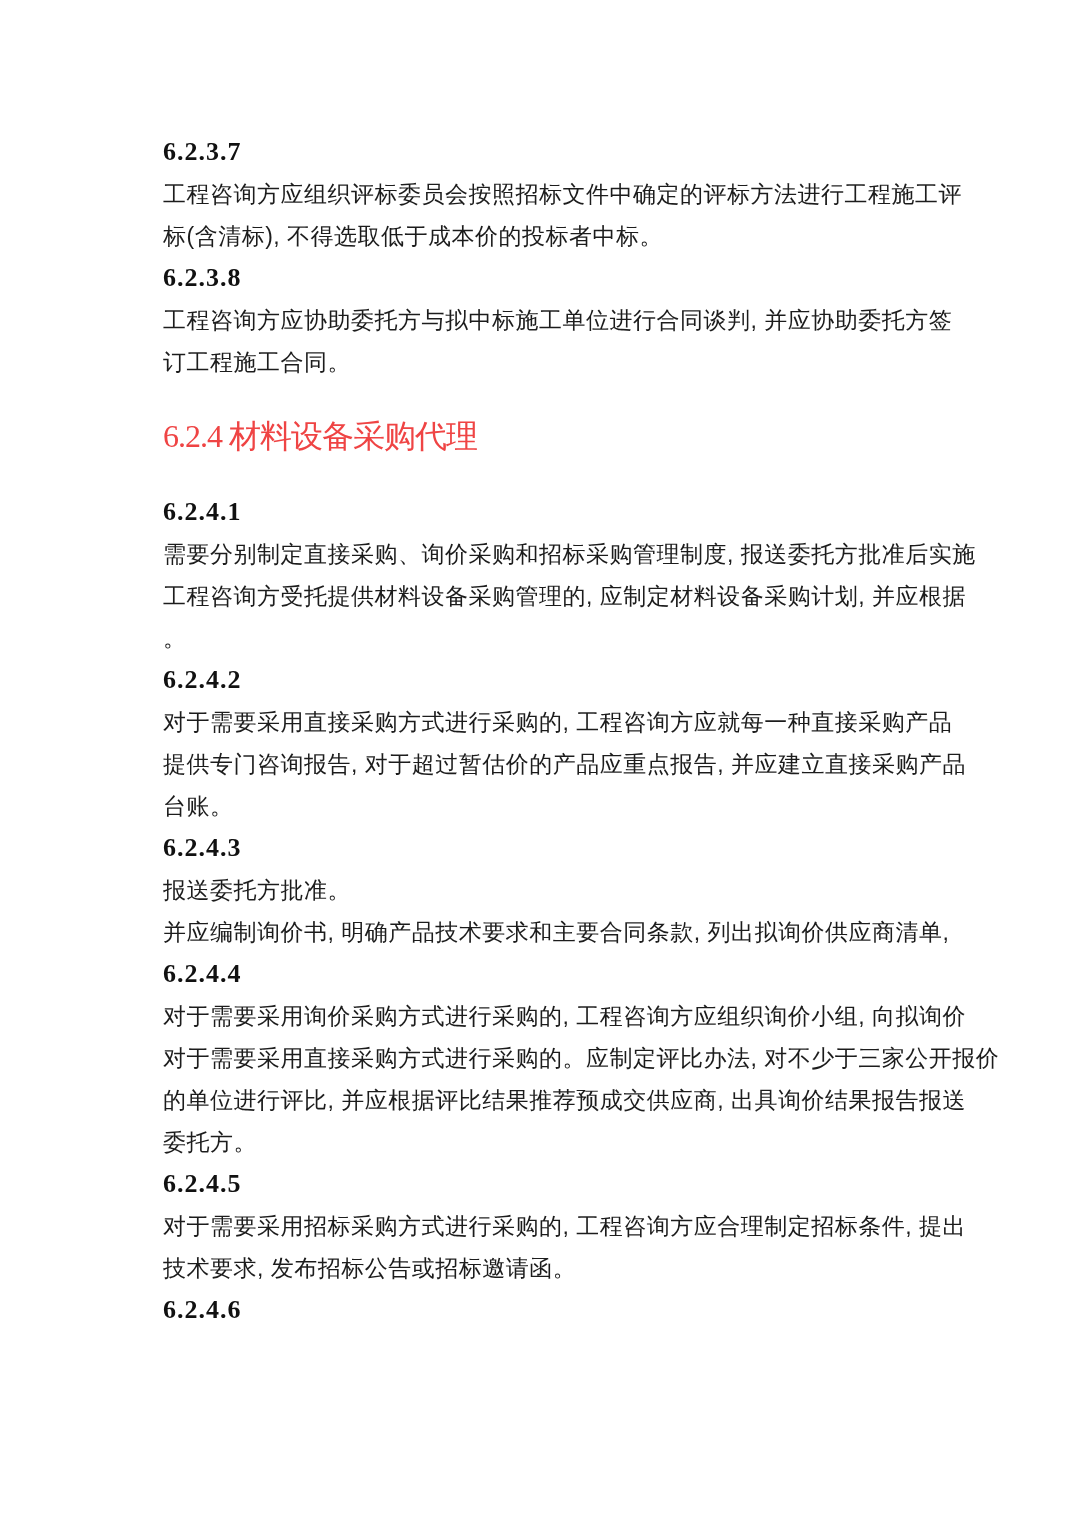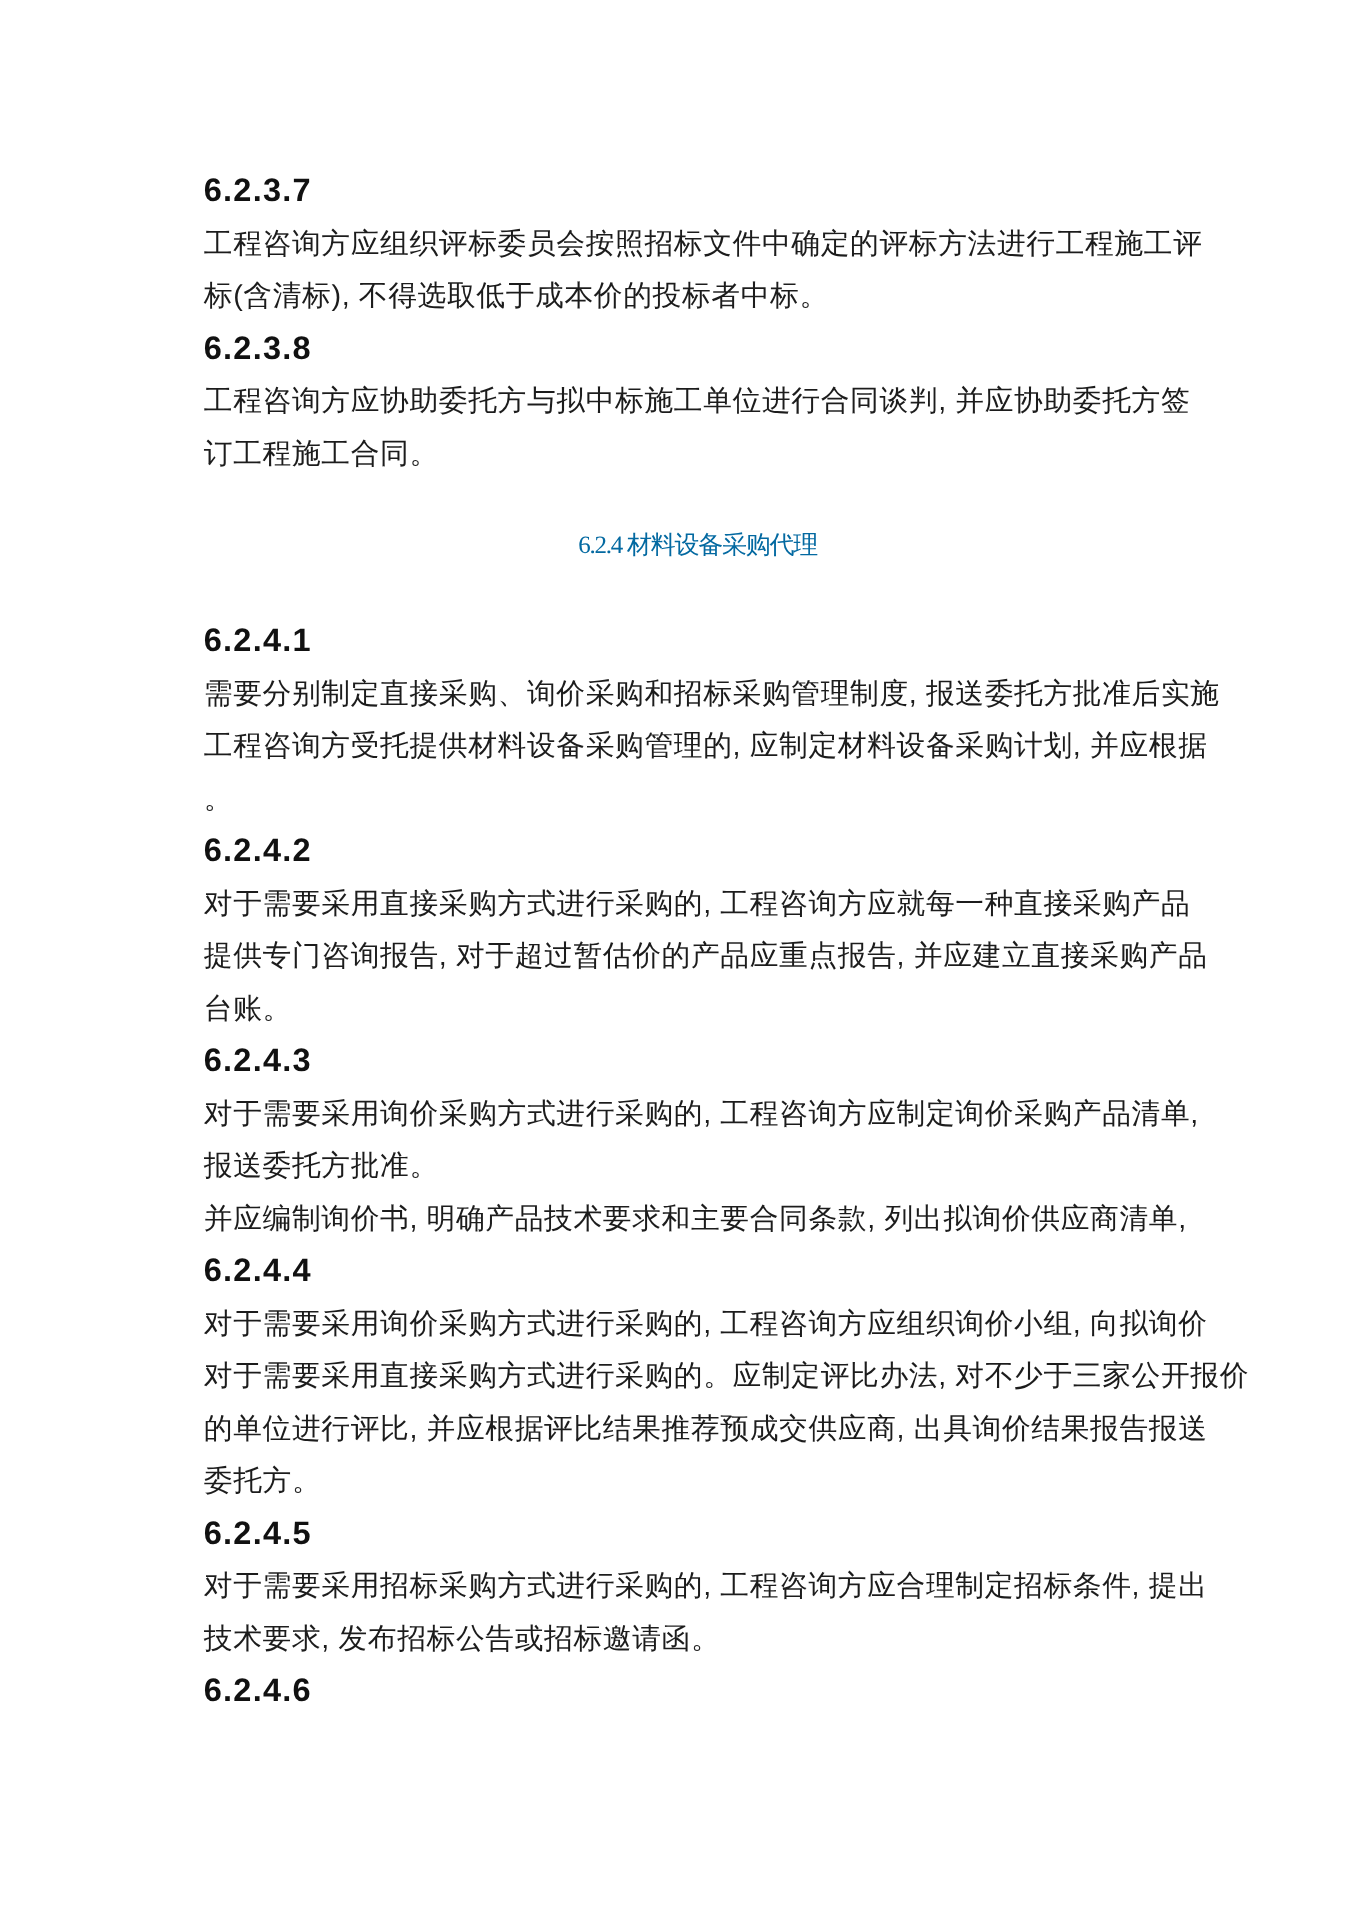--- a/index.html
+++ b/index.html
@@ -29,33 +29,32 @@
     font-family: "Liberation Sans", sans-serif;
     white-space: nowrap;
     letter-spacing: 0.5px;
   }
   .clause-num {
     height: 42px;
     line-height: 42px;
     font-size: 26px;
     font-weight: bold;
     color: #111111;
-    font-family: Liberation Sans, sans-serif;
+    font-family: Liberation Serif, serif;
     letter-spacing: 1px;
     white-space: nowrap;
   }
   .section-heading {
     height: 42px;
     line-height: 42px;
     margin-top: 32px;
     margin-bottom: 34px;
-    text-align: center;
-    font-size: 20px;
+    font-size: 32px;
     font-weight: 400;
-    color: #0369a1;
+    color: #ef4444;
     font-family: "Liberation Serif", serif;
     letter-spacing: -1px;
     white-space: nowrap;
   }
 </style>
 </head>
 <body>
 
 <div class="page">
   <div class="content">
@@ -77,21 +76,20 @@
         <div class="line">。</div>
       </div>
       <div class="clause-num">6.2.4.2</div>
       <div>
         <div class="line">对于需要采用直接采购方式进行采购的, 工程咨询方应就每一种直接采购产品</div>
         <div class="line">提供专门咨询报告, 对于超过暂估价的产品应重点报告, 并应建立直接采购产品</div>
         <div class="line">台账。</div>
       </div>
       <div class="clause-num">6.2.4.3</div>
       <div>
-        <div class="line">对于需要采用询价采购方式进行采购的, 工程咨询方应制定询价采购产品清单,</div>
         <div class="line">报送委托方批准。</div>
         <div class="line">并应编制询价书, 明确产品技术要求和主要合同条款, 列出拟询价供应商清单,</div>
       </div>
       <div class="clause-num">6.2.4.4</div>
       <div>
         <div class="line">对于需要采用询价采购方式进行采购的, 工程咨询方应组织询价小组, 向拟询价</div>
         <div class="line">对于需要采用直接采购方式进行采购的。应制定评比办法, 对不少于三家公开报价</div>
         <div class="line">的单位进行评比, 并应根据评比结果推荐预成交供应商, 出具询价结果报告报送</div>
         <div class="line">委托方。</div>
       </div>

